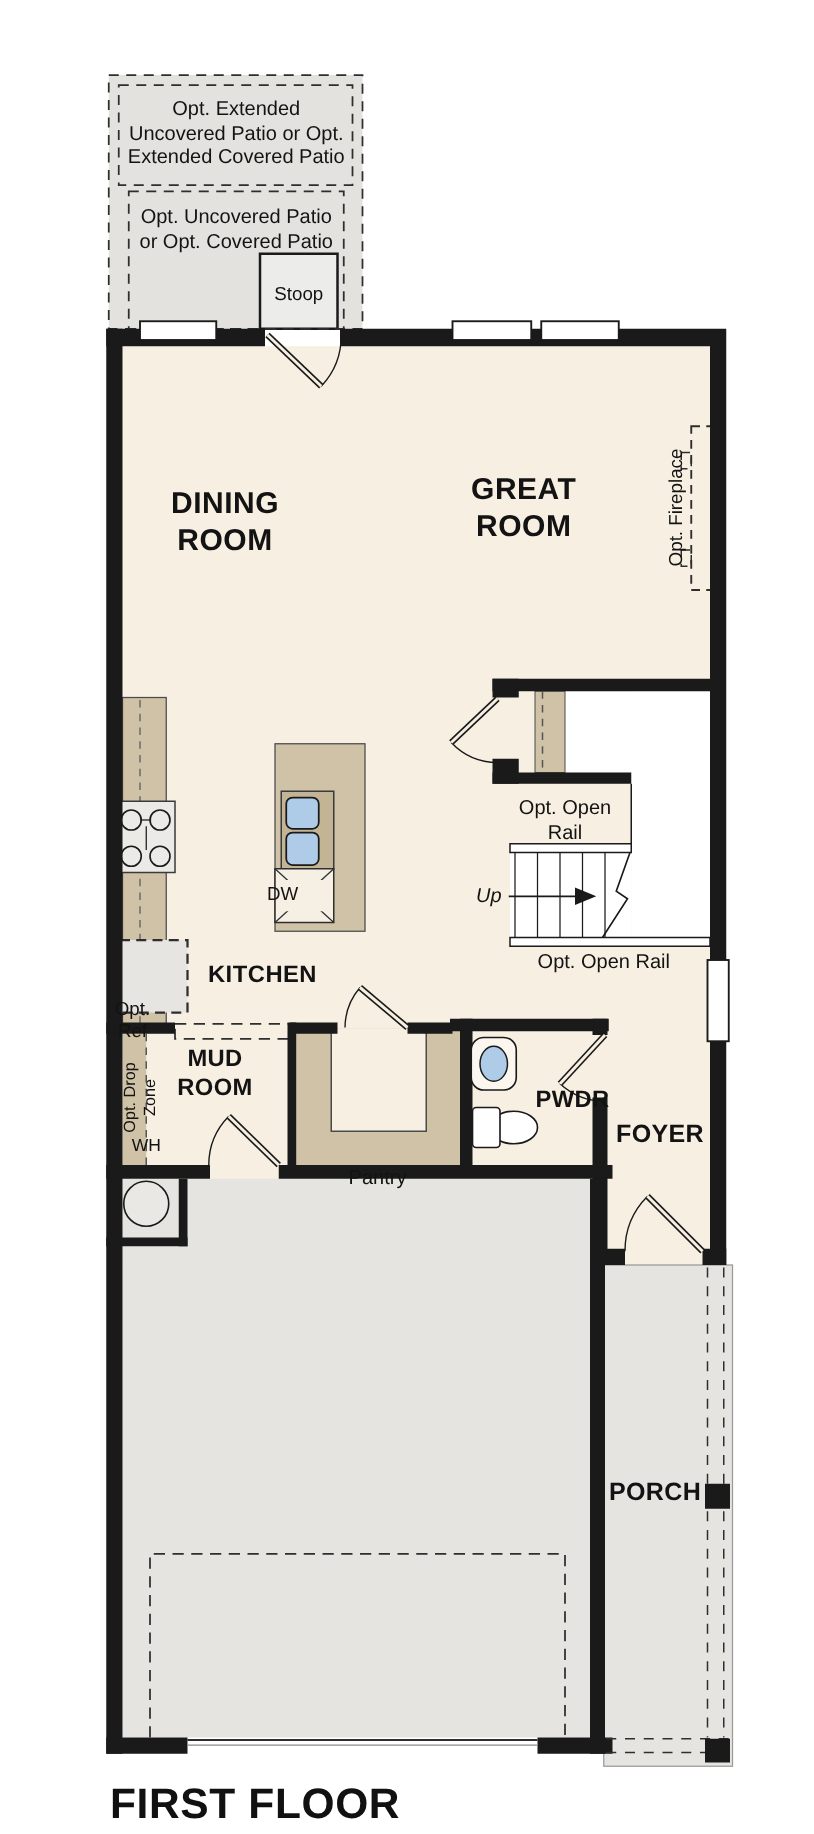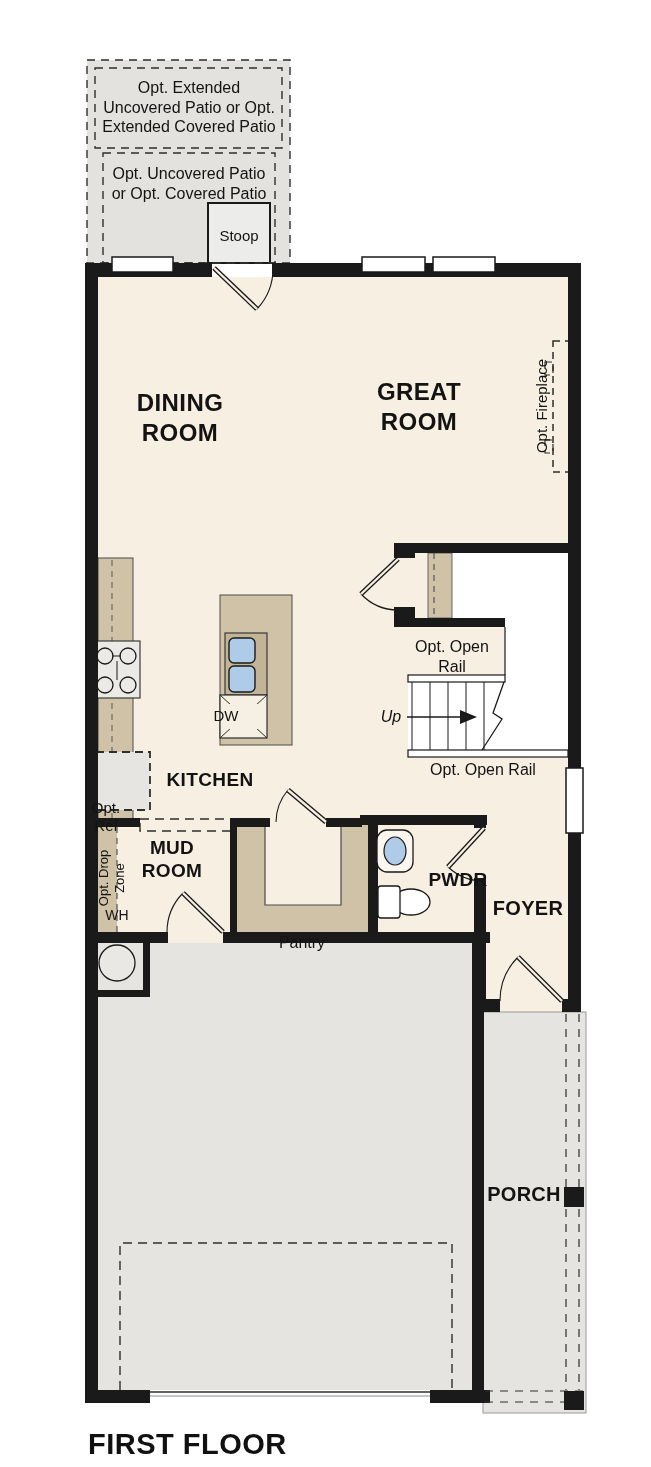--- a/index.html
+++ b/index.html
@@ -16,21 +16,21 @@
   .s13{font-size:13px;}
   .s14{font-size:14px;}
   .s15{font-size:15px;}
   .s16{font-size:16px;}
   .b19{font-size:19px;font-weight:bold;letter-spacing:.3px;}
   .b20{font-size:20px;font-weight:bold;letter-spacing:.3px;}
   .b23{font-size:19px;font-weight:bold;letter-spacing:.4px;}
   .b24{font-size:24px;font-weight:bold;letter-spacing:.4px;line-height:1.25;}
   .title{
     position:absolute;transform:translate(0,-50%);
-    font-size:29px;font-weight:bold;letter-spacing:.5px;white-space:nowrap;
+    font-size:34px;font-weight:bold;letter-spacing:.5px;white-space:nowrap;
   }
 </style>
 </head>
 <body>
 
 <div id="stage">
 
 <svg id="plan-svg" width="651" height="1467" viewBox="0 0 651 1467">
 
   <rect x="87" y="60" width="203" height="203" fill="#e3e2df"></rect>

